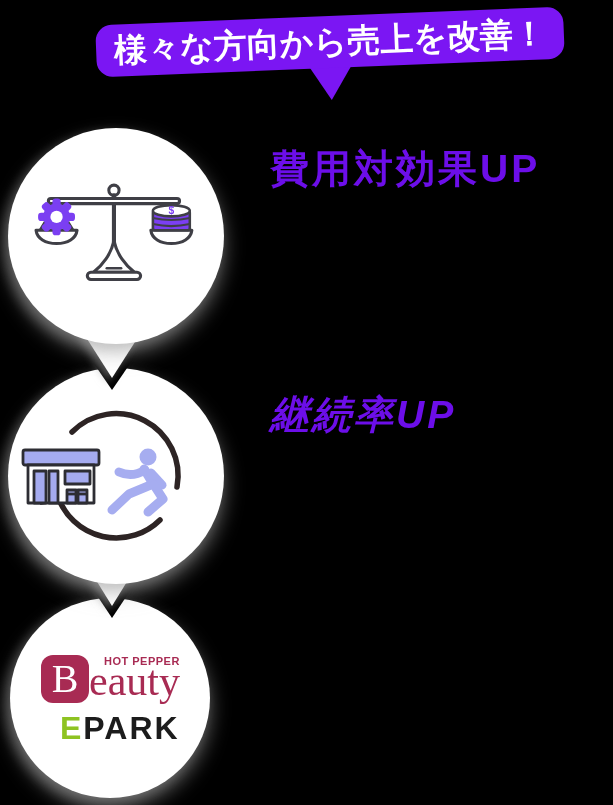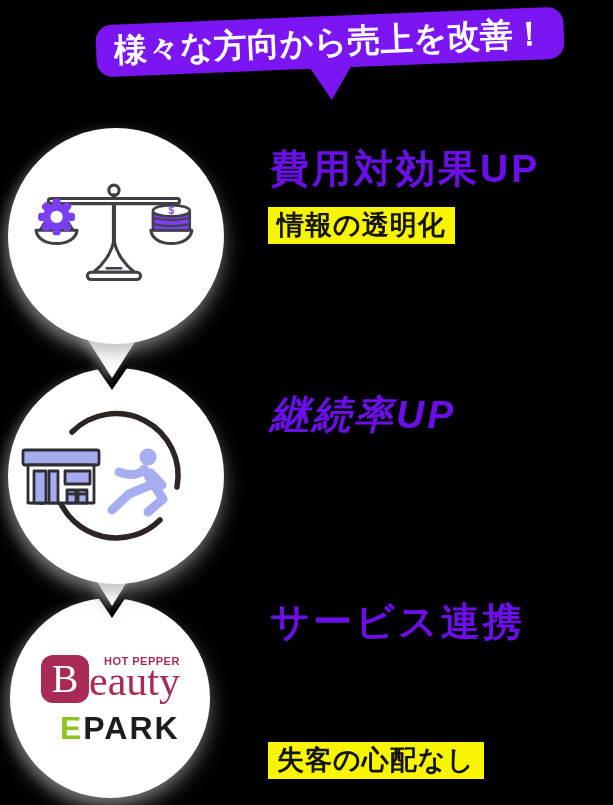--- a/index.html
+++ b/index.html
@@ -173,20 +173,17 @@
       </g>
     </svg>
   </div>
 
   <div class="banner-tail"></div>
   <div class="banner">
     <span class="banner-label">様々な方向から売上を改善！</span>
   </div>
 
   <div class="heading" id="heading-1">費用対効果UP</div>
-  <div class="highlight" id="highlight-1">情報の透明化</div>
 
   <div class="heading" id="heading-2">継続率UP</div>
 
-  <div class="heading" id="heading-3">サービス連携</div>
-  <div class="highlight" id="highlight-3">失客の心配なし</div>
 
 </div>
 
 </body></html>

